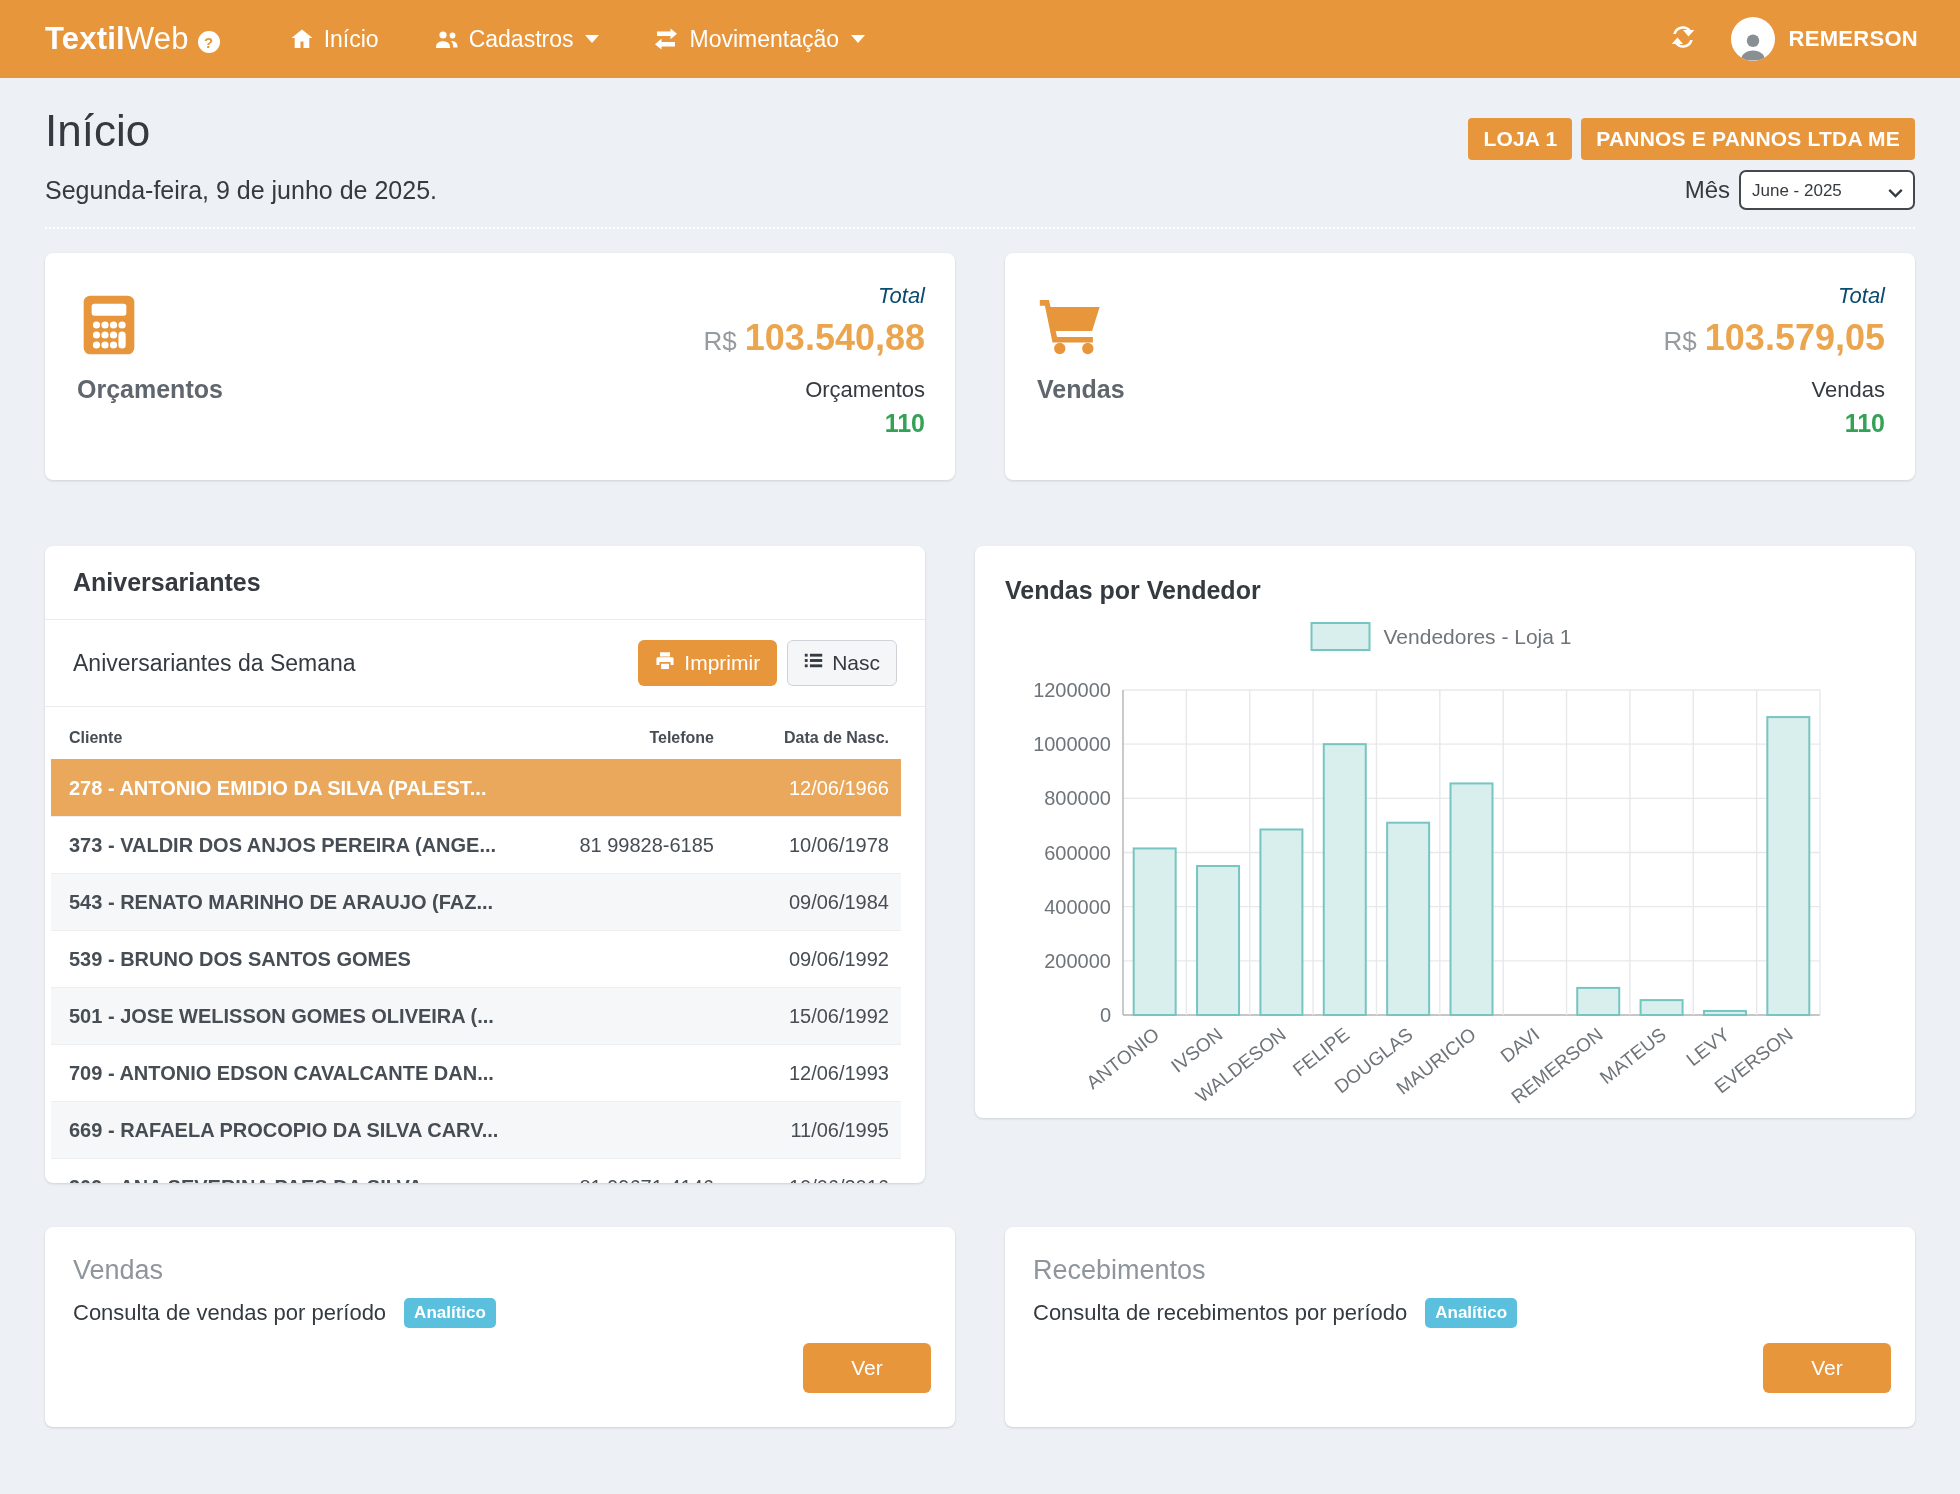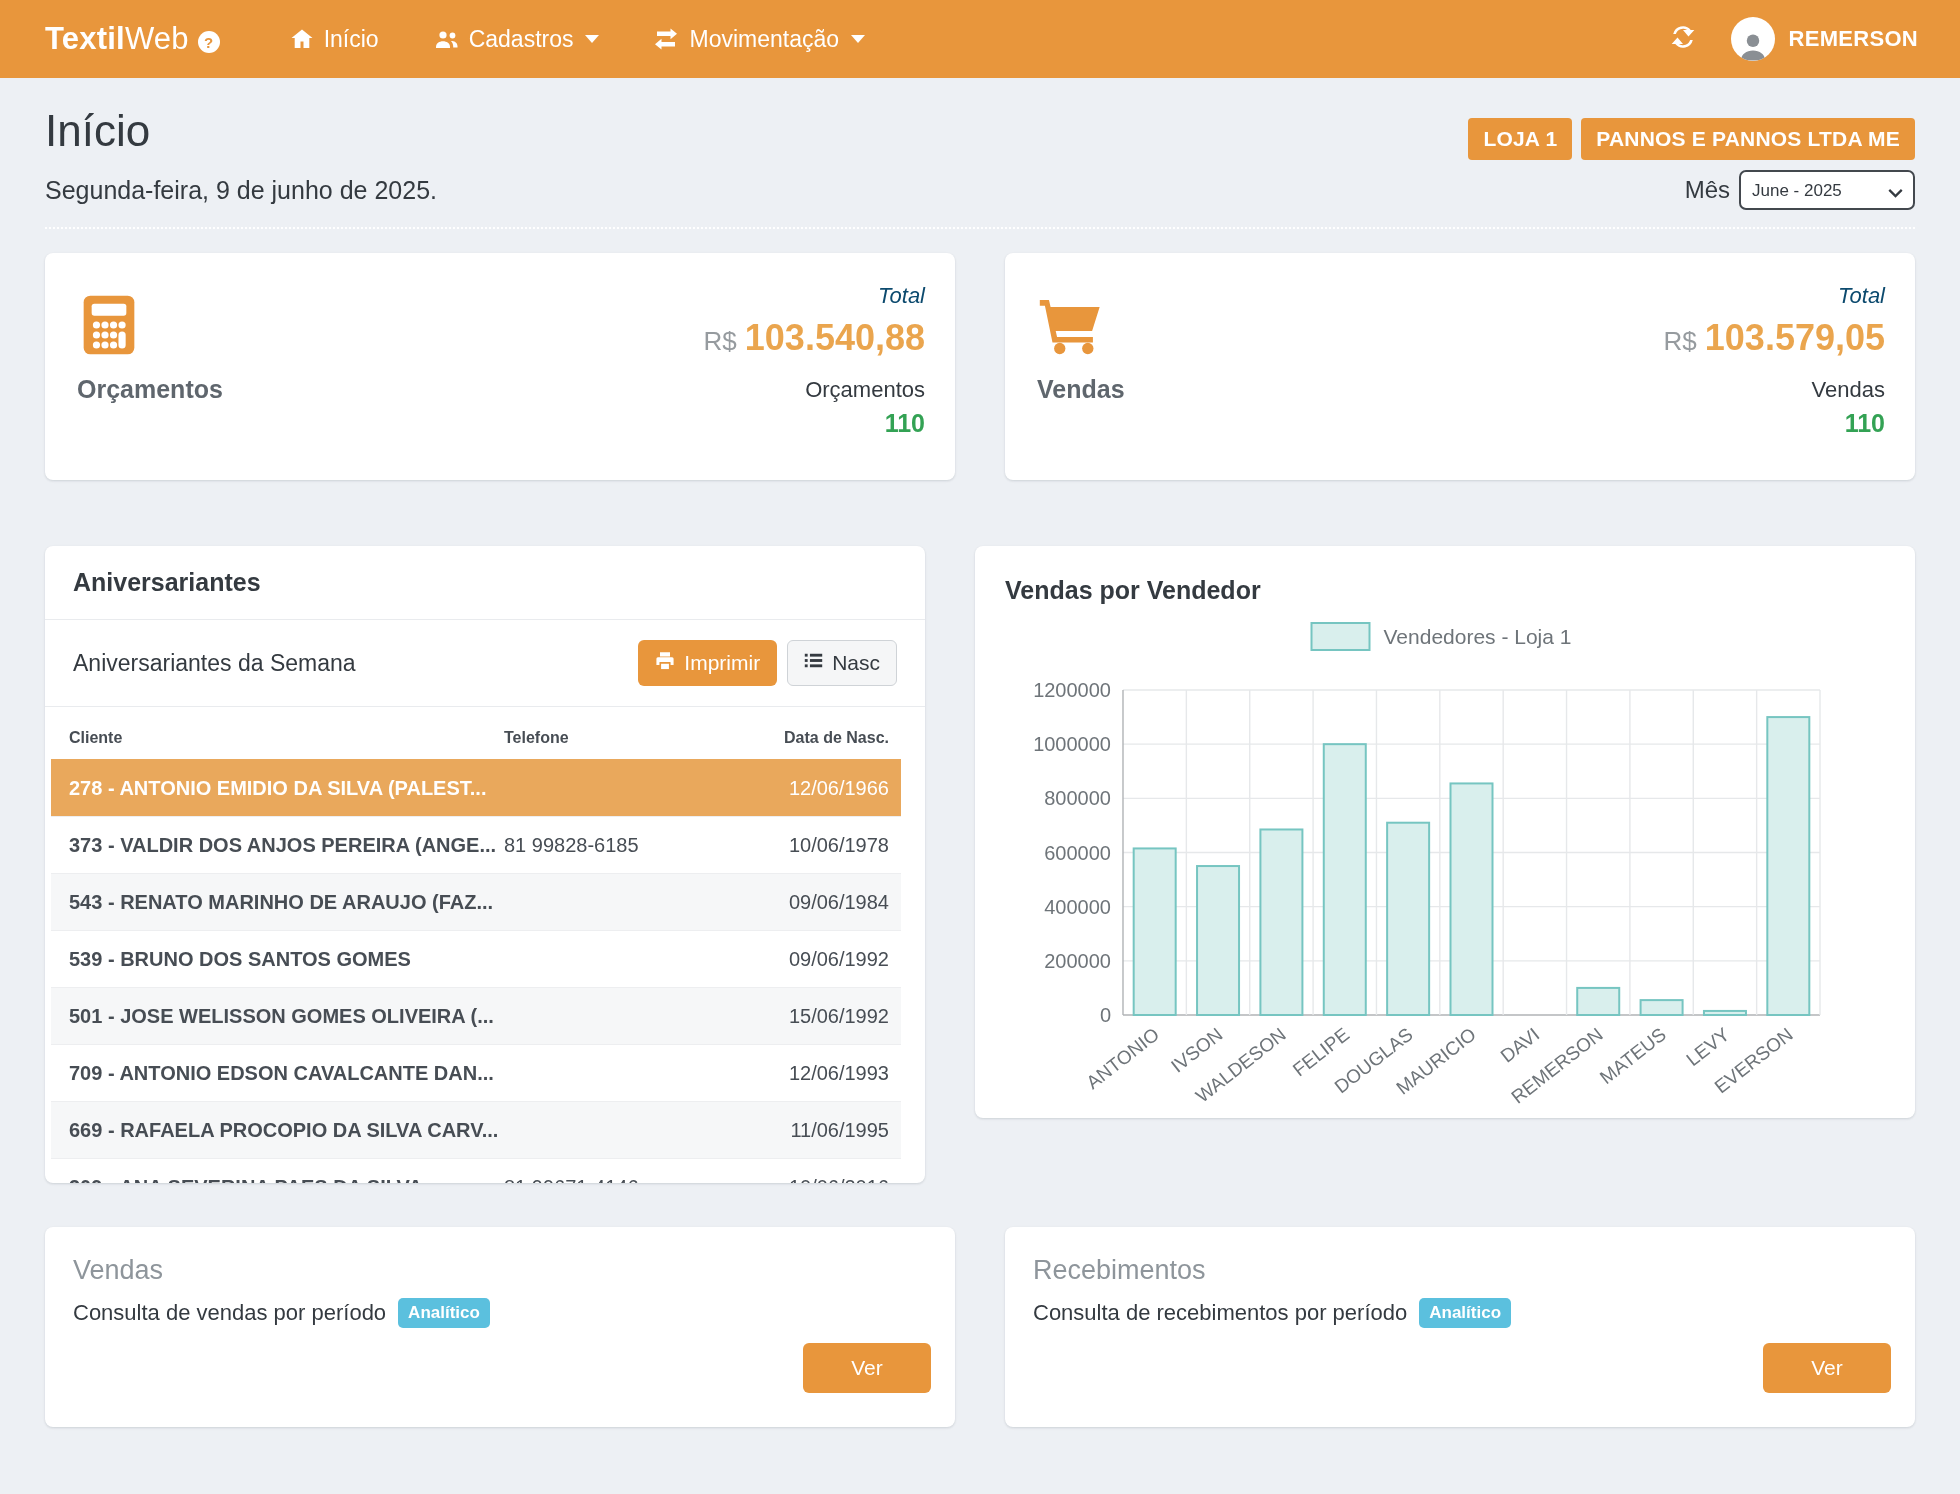--- a/index.html
+++ b/index.html
@@ -82,33 +82,33 @@
   .toolbar-buttons { display:flex; gap:10px; }
   .btn { display:flex; align-items:center; gap:9px; height:46px; padding:0 16px; border-radius:6px; font-size:21px; cursor:pointer; border:1px solid transparent; }
   .btn-orange { background:#E8963C; color:#fff; }
   .btn-light { background:#F5F6F7; color:#343A40; border-color:#CFD3D7; }
 
   .table-wrap { margin:10px 24px 0 6px; }
   .trow, .thead-row { display:flex; align-items:center; }
   .thead-row { padding:12px 12px 12px 18px; font-size:16px; font-weight:700; color:#343A40; }
   .trow { padding:0 12px 0 18px; height:57px; border-top:1px solid #EDEEF0; font-size:20px; }
   .c-client { flex:1; font-weight:700; color:#474D54; overflow:hidden; white-space:nowrap; }
-  .c-phone { width:210px; text-align:left; color:#474D54; }
+  .c-phone { width:210px; text-align:right; color:#474D54; }
   .c-date { width:175px; text-align:right; color:#474D54; }
   .trow.stripe { background:#F6F7F8; }
   .trow.highlight { background:#E9A85C; border-top-color:#E9A85C; }
   .trow.highlight .c-client, .trow.highlight .c-phone, .trow.highlight .c-date { color:#fff; }
 
   .chart-title { font-size:25px; font-weight:700; color:#343A40; }
   .chart-box { margin-top:10px; }
 
   .row3 { display:flex; gap:50px; margin-top:44px; }
   .report-card { flex:1; height:200px; position:relative; padding:28px; }
   .report-title { font-size:27px; color:#8E959B; }
-  .report-sub { margin-top:12px; display:flex; align-items:center; gap:12px; }
+  .report-sub { margin-top:12px; display:flex; align-items:center; gap:18px; }
   .report-sub-text { font-size:22px; color:#343A40; }
   .analitico-badge { background:#5BC0DE; color:#fff; font-size:17px; font-weight:700; padding:5px 10px; border-radius:5px; }
   .ver-btn {
     position:absolute; right:24px; bottom:34px; width:128px; height:50px;
     background:#E8963C; color:#fff; font-size:21px; border:none; border-radius:6px;
     font-family:"Liberation Sans", sans-serif; cursor:pointer;
   }
 </style>
 </head>
 <body>

